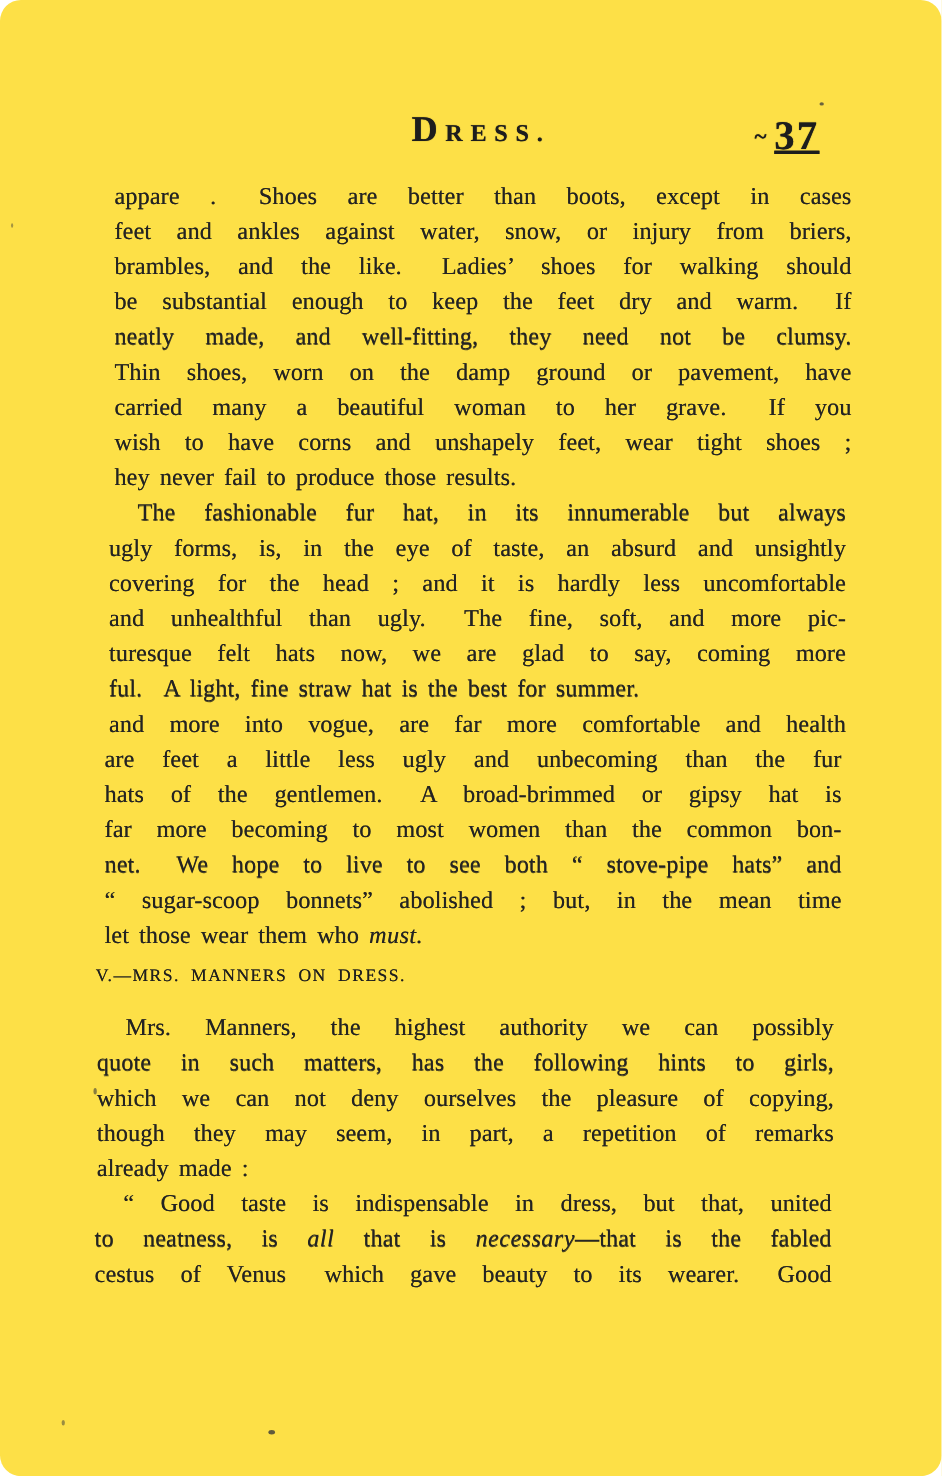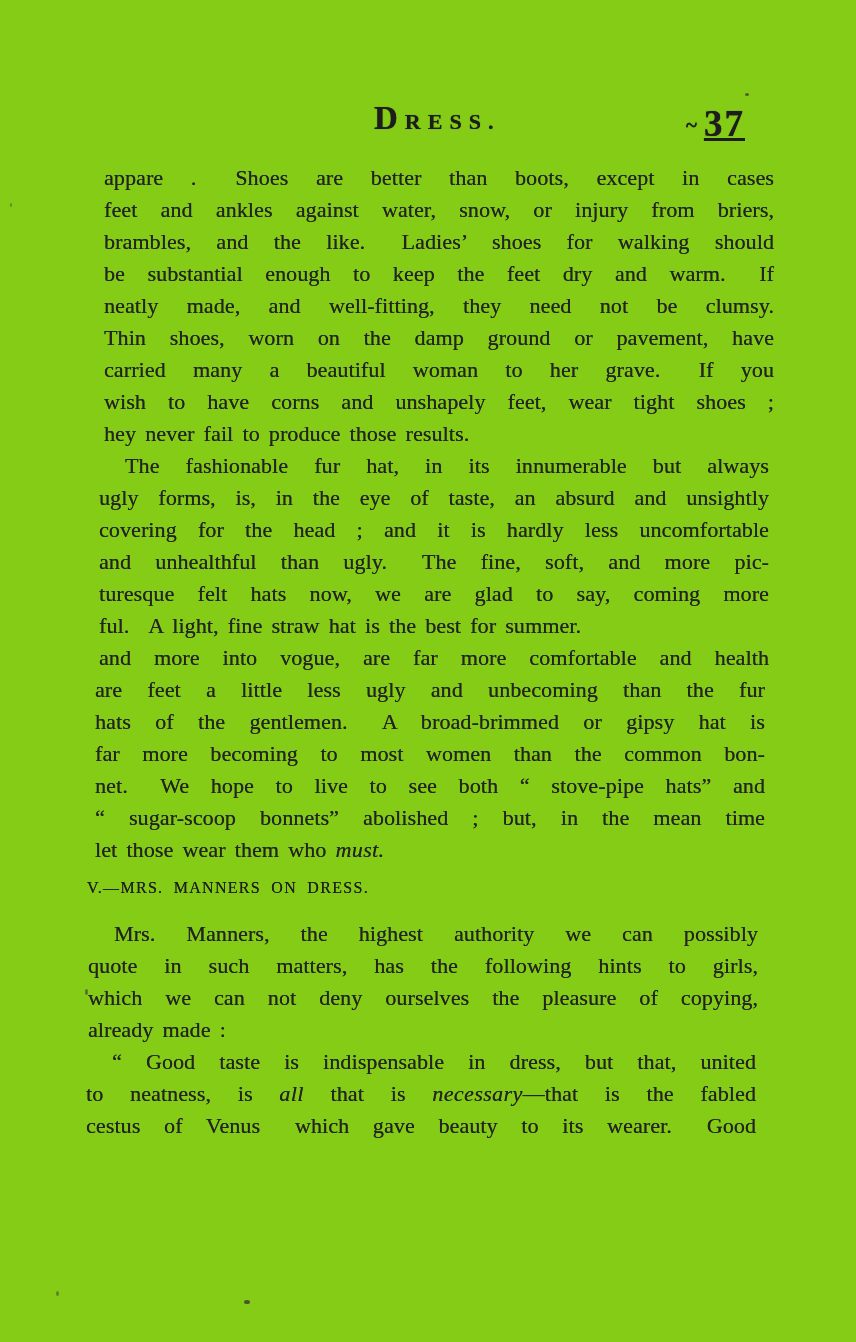--- a/index.html
+++ b/index.html
@@ -113,21 +113,21 @@
   }
   .speck.s1 { left: 745px; top: 93px;  width: 4px; height: 3px; opacity: 0.75; }
   .speck.s2 { left: 85px;  top: 989px; width: 3px; height: 6px; opacity: 0.6; }
   .speck.s3 { left: 10px;  top: 203px; width: 2px; height: 4px; opacity: 0.45; }
   .speck.s4 { left: 244px; top: 1300px; width: 6px; height: 4px; opacity: 0.8; }
   .speck.s5 { left: 56px;  top: 1291px; width: 3px; height: 5px; opacity: 0.5; }
 </style>
 </head>
 <body>
 
-<div class="page" style="background: #84cc16; color: rgb(35, 35, 35);">
+<div class="page" style="background: #fde047; color: rgb(35, 35, 35); border-radius: 19px;">
 
   <div class="running-header">
     <div class="header-title"><span class="t-initial">D</span><span class="t-rest">RESS.</span></div>
     <div class="page-number"><span class="pn-mark">~</span><span class="pn-digits">37</span></div>
   </div>
 
   <main class="body-text" id="body-text">
       <div class="paragraph">
         <div class="line"><span>appare .  Shoes are better than boots, except in cases</span></div>
         <div class="line"><span>feet and ankles against water, snow, or injury from briers,</span></div>
@@ -154,20 +154,21 @@
         <div class="line"><span>far more becoming to most women than the common bon-</span></div>
         <div class="line"><span>net.  We hope to live to see both “ stove-pipe hats” and</span></div>
         <div class="line"><span>“ sugar-scoop bonnets” abolished ; but, in the mean time</span></div>
         <div class="line last"><span>let those wear them who </span><i>must.</i></div>
       </div>
       <div class="section-heading">V.—MRS. MANNERS ON DRESS.</div>
       <div class="paragraph">
         <div class="line indent"><span>Mrs. Manners, the highest authority we can possibly</span></div>
         <div class="line"><span>quote in such matters, has the following hints to girls,</span></div>
         <div class="line"><span>which we can not deny ourselves the pleasure of copying,</span></div>
+        <div class="line"><span>though they may seem, in part, a repetition of remarks</span></div>
         <div class="line last"><span>already made :</span></div>
       </div>
       <div class="paragraph">
         <div class="line indent"><span>“ Good taste is indispensable in dress, but that, united</span></div>
         <div class="line"><span>to neatness, is </span><i>all</i><span> that is </span><i>necessary</i><span>—that is the fabled</span></div>
         <div class="line"><span>cestus of Venus  which gave beauty to its wearer.  Good</span></div>
       </div>
     </main>
 
   <div class="speck s1"></div>

